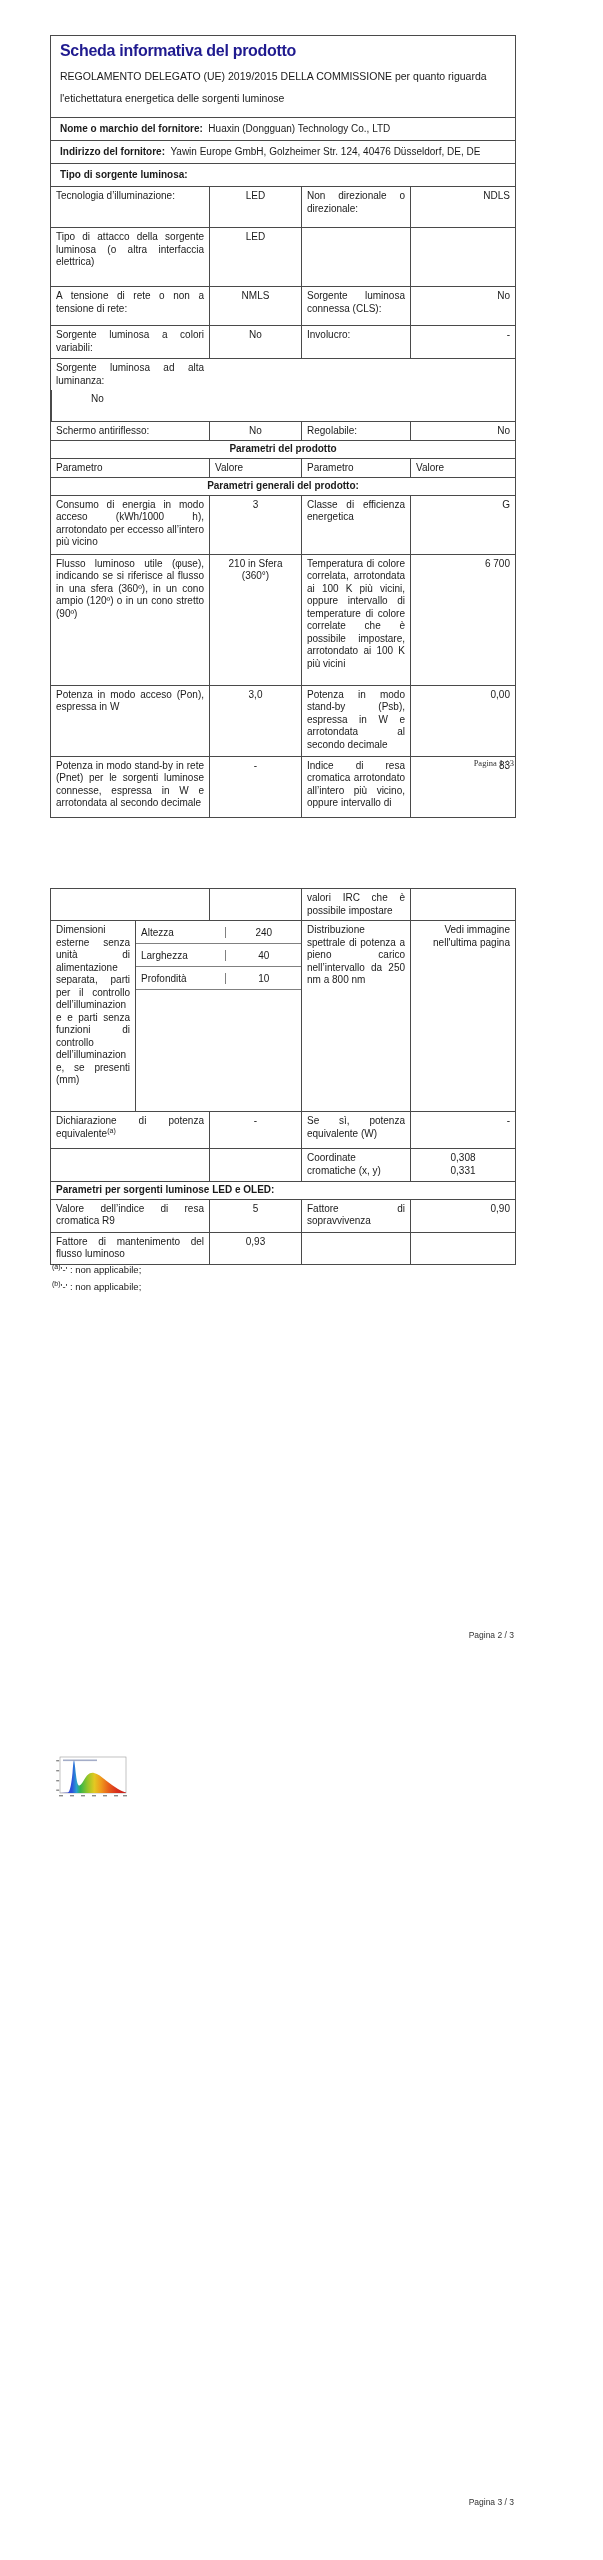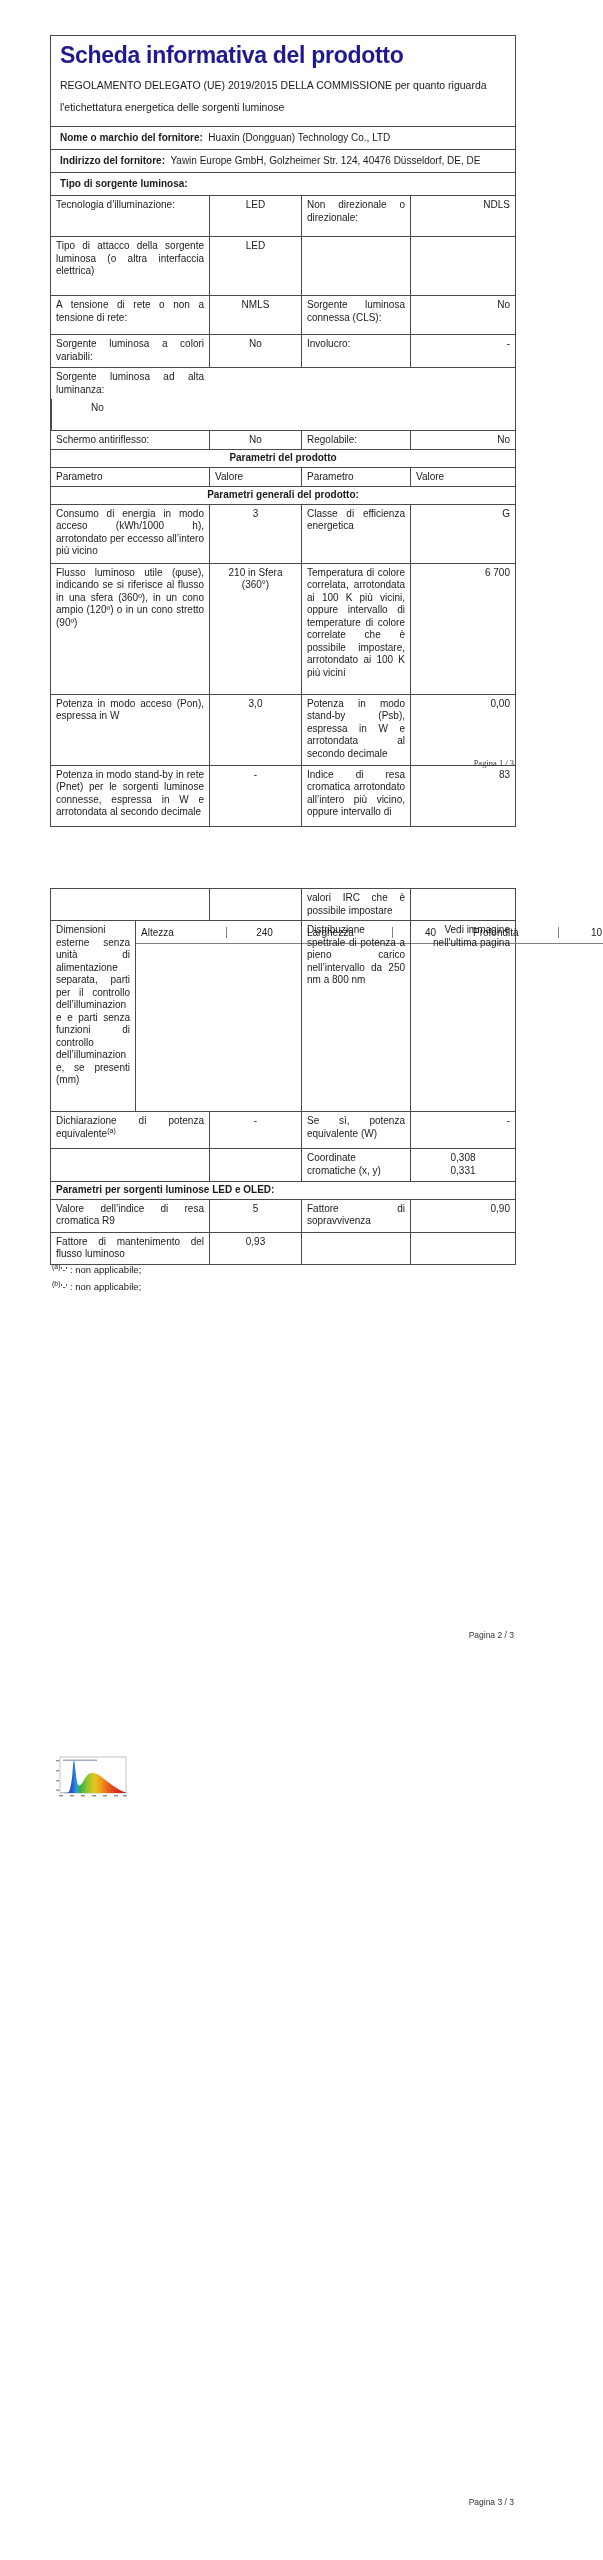--- a/index.html
+++ b/index.html
@@ -1,38 +1,38 @@
 <!DOCTYPE html>
 <html lang="it"><head>
 <meta charset="utf-8">
 <style>
   html,body{margin:0;padding:0;background:#ffffff;}
   body{width:603px;height:2560px;position:relative;font-family:"Liberation Sans",sans-serif;color:#1a1a1a;overflow:hidden;}
   .sheet{position:absolute;left:50px;width:464px;border:1px solid #4a4a4a;background:#fff;box-sizing:content-box;}
   #page1{top:35px;}
   #page2{top:888px;}
-  .title{color:#1f1a8f;font-size:23px;font-weight:bold;padding:6px 9px 3px 9px;letter-spacing:-0.3px;}
+  .title{color:#1f1a8f;font-size:16px;font-weight:bold;padding:6px 9px 3px 9px;letter-spacing:-0.3px;}
   .reg{font-size:10.5px;line-height:22px;padding:2px 9px 8px 9px;}
   .srow{border-top:1px solid #4a4a4a;padding:5px 9px;font-size:10px;line-height:12px;}
   .srow b{font-weight:bold;}
   .r4{display:flex;border-top:1px solid #4a4a4a;align-items:stretch;}
   .c{box-sizing:border-box;padding:3px 5px;font-size:10px;line-height:12.5px;overflow-wrap:break-word;}
   .c + .c{border-left:1px solid #4a4a4a;}
   .w1{width:158px;text-align:justify;}
   .w2{width:92px;text-align:center;}
   .w3{width:109px;text-align:justify;}
   .w4{width:105px;text-align:right;}
   .left{text-align:left;}
   .band{border-top:1px solid #4a4a4a;font-size:10px;font-weight:bold;text-align:center;padding:2px 5px;line-height:12.5px;}
   .band.leftband{text-align:left;}
   sup{font-size:7px;line-height:0;}
   
   .dimrow{display:flex;border-top:1px solid #4a4a4a;min-height:190px;align-items:stretch;}
   .dimlabel{box-sizing:border-box;width:84px;padding:3px 5px;font-size:10px;line-height:12.5px;text-align:justify;overflow-wrap:break-word;}
-  .dimmid{box-sizing:border-box;width:166px;border-left:1px solid #4a4a4a;display:flex;flex-direction:row;}
+  .dimmid{box-sizing:border-box;width:166px;border-left:1px solid #4a4a4a;display:flex;flex-direction:column;}
   .dsub{display:flex;border-bottom:1px solid #808080;height:22px;align-items:center;}
   .dname{box-sizing:border-box;width:90px;padding:2px 5px;font-size:10px;}
   .dval{box-sizing:border-box;width:76px;border-left:1px solid #808080;text-align:center;font-size:10px;}
   .fnotes{padding:6px 2px 10px 2px;font-size:9.5px;line-height:17px;}
   .footer{position:absolute;left:50px;width:464px;text-align:right;font-size:8.5px;color:#333;}
   #footer1{top:758px;font-family:Liberation Serif, serif;}
   #footer2{top:1630px;}
   #footer3{top:2497px;}
   #spectrum{position:absolute;left:54px;top:1753px;width:76px;height:56px;}
   .center2{display:flex;flex-direction:column;align-items:center;}

